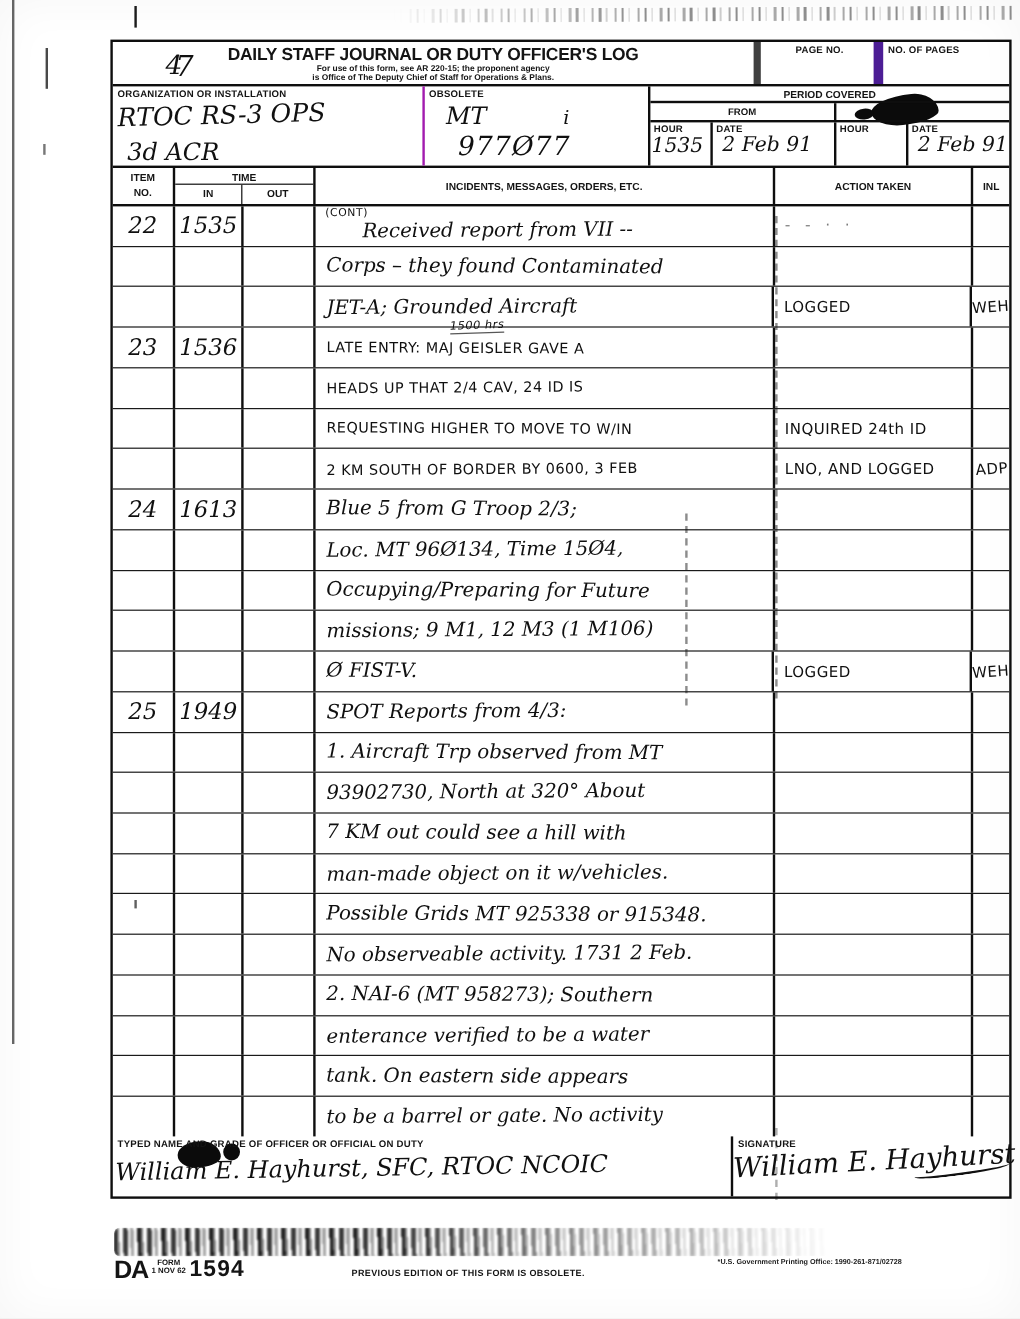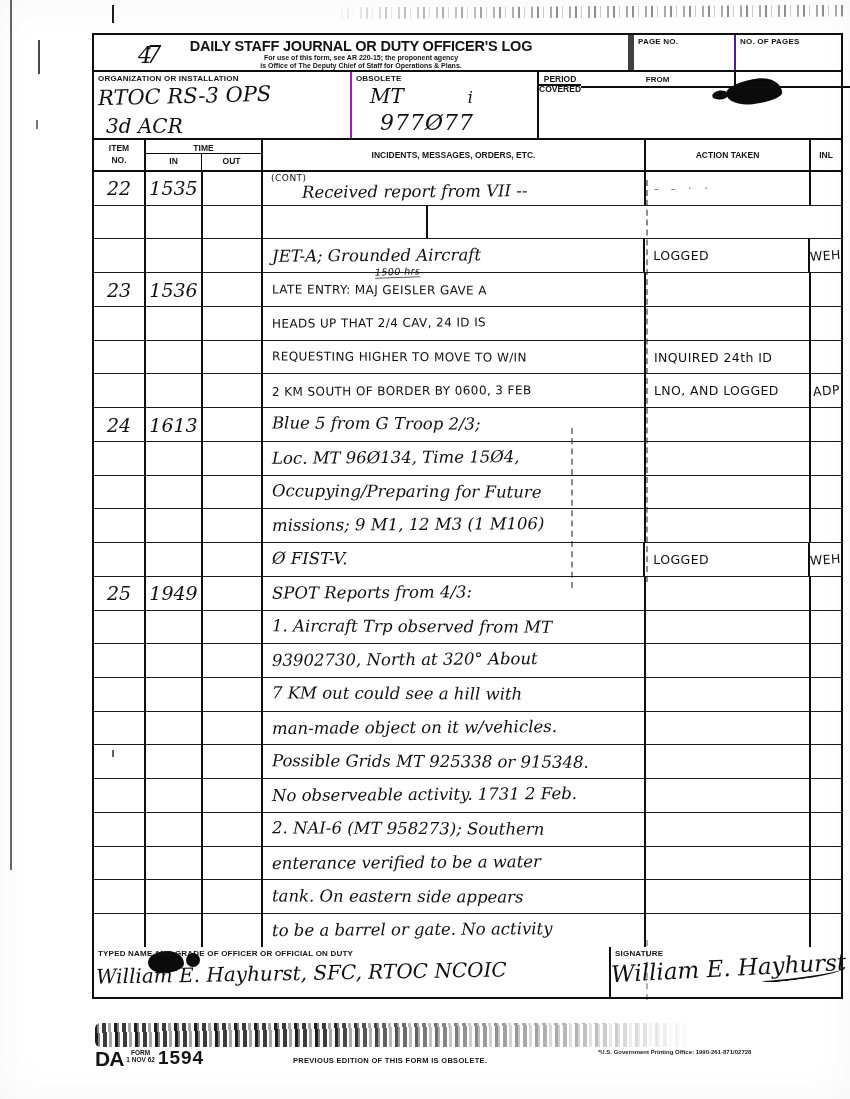--- a/index.html
+++ b/index.html
@@ -42,27 +42,27 @@
     position:absolute; left:92px; top:33px; width:751px; height:966px;
     border:2.5px solid #0e0e0e; display:flex; flex-direction:column; background:transparent;
   }
   .band { display:flex; border-bottom:2.5px solid #0e0e0e; }
   .lbl { font-size:8px; font-weight:bold; letter-spacing:.2px; line-height:1.15; }
   
   .band-title { height:37px; }
   .cell-title { width:540px; border-right:6px solid #404040; text-align:center; padding-top:3px; }
   .t-main { font-size:14.5px; font-weight:bold; letter-spacing:-.2px; }
   .t-sub { font-size:7px; font-weight:bold; line-height:1.15; }
-  .cell-pageno { width:102px; border-right:2px solid #4c1d95; padding:2px 0 0 4px; }
+  .cell-pageno { width:102px; border-right:8px solid #4c1d95; padding:2px 0 0 4px;text-align:center; }
   .cell-pages { width:105px; padding:2px 0 0 4px; }
   
   .band-org { height:68px; }
   .cell-org { width:262px; border-right:2px solid #a21caf; padding:2px 0 0 4px; position:relative; }
   .cell-loc { width:190px; border-right:2px solid #0e0e0e; padding:2px 0 0 4px; position:relative; }
-  .cell-period { width:302px; display:flex; flex-direction:row; }
+  .cell-period { width:302px; display:flex; flex-direction:column; }
   .p-title { height:14px; text-align:center; font-size:8.5px; font-weight:bold; border-bottom:2px solid #0e0e0e; padding-top:2px; }
   .p-fromto { height:16px; display:flex; border-bottom:2px solid #0e0e0e; }
   .p-from { width:155px; border-right:2px solid #0e0e0e; text-align:center; font-size:8px; font-weight:bold; padding-top:3px; }
   .p-to { width:140px; }
   .p-hd { flex:1; display:flex; }
   .p-hd > div { border-right:2px solid #0e0e0e; padding:1px 0 0 3px; position:relative; }
   .p-hd > div:last-child { border-right:none; }
   .ph-fh { width:52px; } .ph-fd { width:103px; } .ph-th { width:60px; } .ph-td { width:80px; }
   
   .thead { height:32px; display:flex; border-bottom:2.5px solid #0e0e0e; font-weight:bold; }
@@ -236,20 +236,23 @@
             <div class="act-txt hand-caps">- - · ·</div>
           </div>
           <div class="td c-inl">
             <div class="inl-txt hand-caps"></div>
           </div>
         </div>
         <div class="trow">
           <div class="td c-item hand big"></div>
           <div class="td c-in hand big"></div>
           <div class="td c-out hand big"></div>
+          <div class="td c-inc hand">
+            <div class="txt">Corps – they found Contaminated</div>
+          </div>
           <div class="td c-act">
             <div class="act-txt hand-caps"></div>
           </div>
           <div class="td c-inl">
             <div class="inl-txt hand-caps"></div>
           </div>
         </div>
         <div class="trow">
           <div class="td c-item hand big"></div>
           <div class="td c-in hand big"></div>

